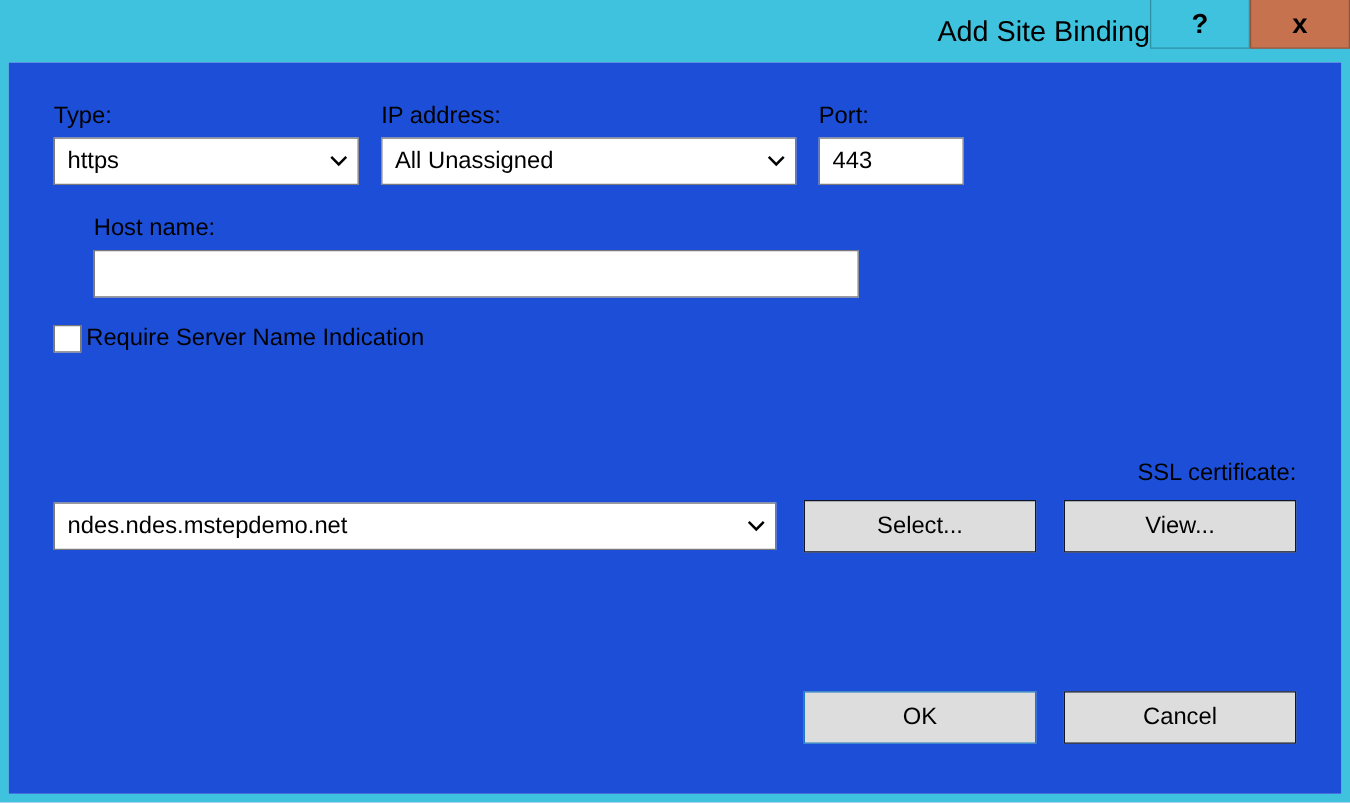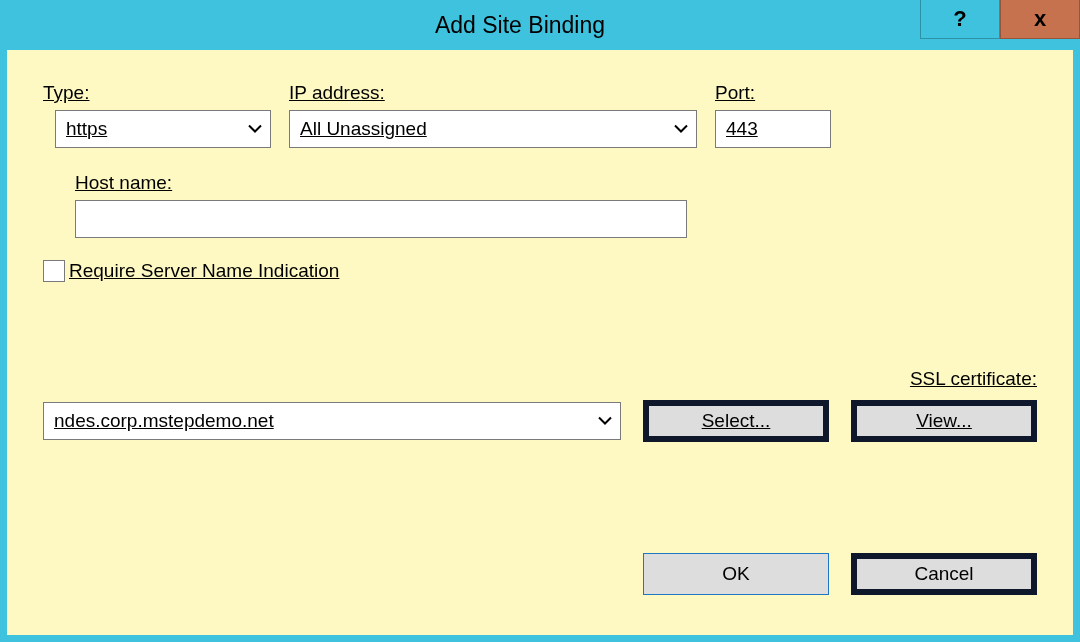--- a/index.html
+++ b/index.html
@@ -20,21 +20,21 @@
   .titlebar {
     position: absolute;
     top: -7px; left: -7px; right: -7px;
     height: 50px;
     background: #3ec2de;
     display: flex;
     align-items: center;
   }
   .titlebar .title {
     flex: 1;
-    text-align: center;
+    text-align: right;
     font-size: 23px;
     color: #000;
     padding-left: 120px; 
   }
   .title-controls {
     display: flex;
     height: 100%;
   }
   .title-btn {
     width: 80px;
@@ -46,23 +46,22 @@
     font-weight: bold;
     border: 1px solid rgba(0,0,0,0.25);
     margin-top: -1px;
   }
   .title-btn.help  { background: #3ec2de; }
   .title-btn.close { background: #c6724f; }
   .body {
     position: absolute;
     top: 43px; 
     left: 0; right: 0; bottom: 0;
-    background: #fef9c3;
+    background: #1d4ed8;
     padding: 32px 36px 20px 36px;
-    text-decoration: underline;
   }
   .row1 {
     display: flex;
     gap: 18px;
   }
   .field { display: flex; flex-direction: column; gap: 6px; }
   .label { font-size: 19px; }
   .combo, .textbox {
     height: 38px;
     background: #fff;
@@ -73,22 +72,22 @@
     font-size: 19px;
   }
   .combo { position: relative; padding-right: 34px; }
   .combo .chevron, .chev {
     position: absolute;
     right: 8px; top: 50%;
     transform: translateY(-55%);
     pointer-events: none;
   }
   .chev svg { display:block; }
-  .f-type   { width: 216px; margin-left: 12px; }
-  .f-ip     { width: 408px; }
+  .f-type   { width: 244px; }
+  .f-ip     { width: 332px; }
   .f-port   { width: 116px; }
 
   .host-block { margin-top: 24px; margin-left: 32px; }
   .host-input { width: 612px; margin-top:6px; }
 
   .check-row {
     display: flex; align-items: center; gap: 4px;
     margin-top: 22px;
   }
   .check-row .box {
@@ -100,21 +99,21 @@
   .ssl-block { margin-top: 86px; text-align: right; }
   .ssl-row {
     display: flex; align-items: center; gap: 22px;
     margin-top: 10px;
   }
   .ssl-combo { width: 582px; position:relative; }
   .btn {
     height: 42px;
     min-width: 186px;
     background: #ddd;
-    border: 6px solid #0f172a;
+    border: 1px solid #0f172a;
     display: flex; align-items: center; justify-content: center;
     font-size: 19px;
     padding: 0 10px;
   }
 
   .footer {
     position: absolute;
     right: 36px; bottom: 40px;
     display: flex; gap: 22px;
   }
@@ -177,21 +176,21 @@
 
     <div class="check-row">
       <div class="box"></div>
       <div>Require Server Name Indication</div>
     </div>
 
     <div class="ssl-block">
       <div class="label">SSL certificate:</div>
       <div class="ssl-row">
         <div class="combo ssl-combo">
-          <span>ndes.corp.mstepdemo.net</span>
+          <span>ndes.ndes.mstepdemo.net</span>
           <span class="chev">
             <svg width="14" height="10" viewBox="0 0 14 10">
                 <polyline points="1,2 7,8 13,2" fill="none" stroke="#000" stroke-width="2"></polyline>
               </svg>
           </span>
         </div>
         <div class="btn">
           <span>Select...</span>
         </div>
         <div class="btn">

